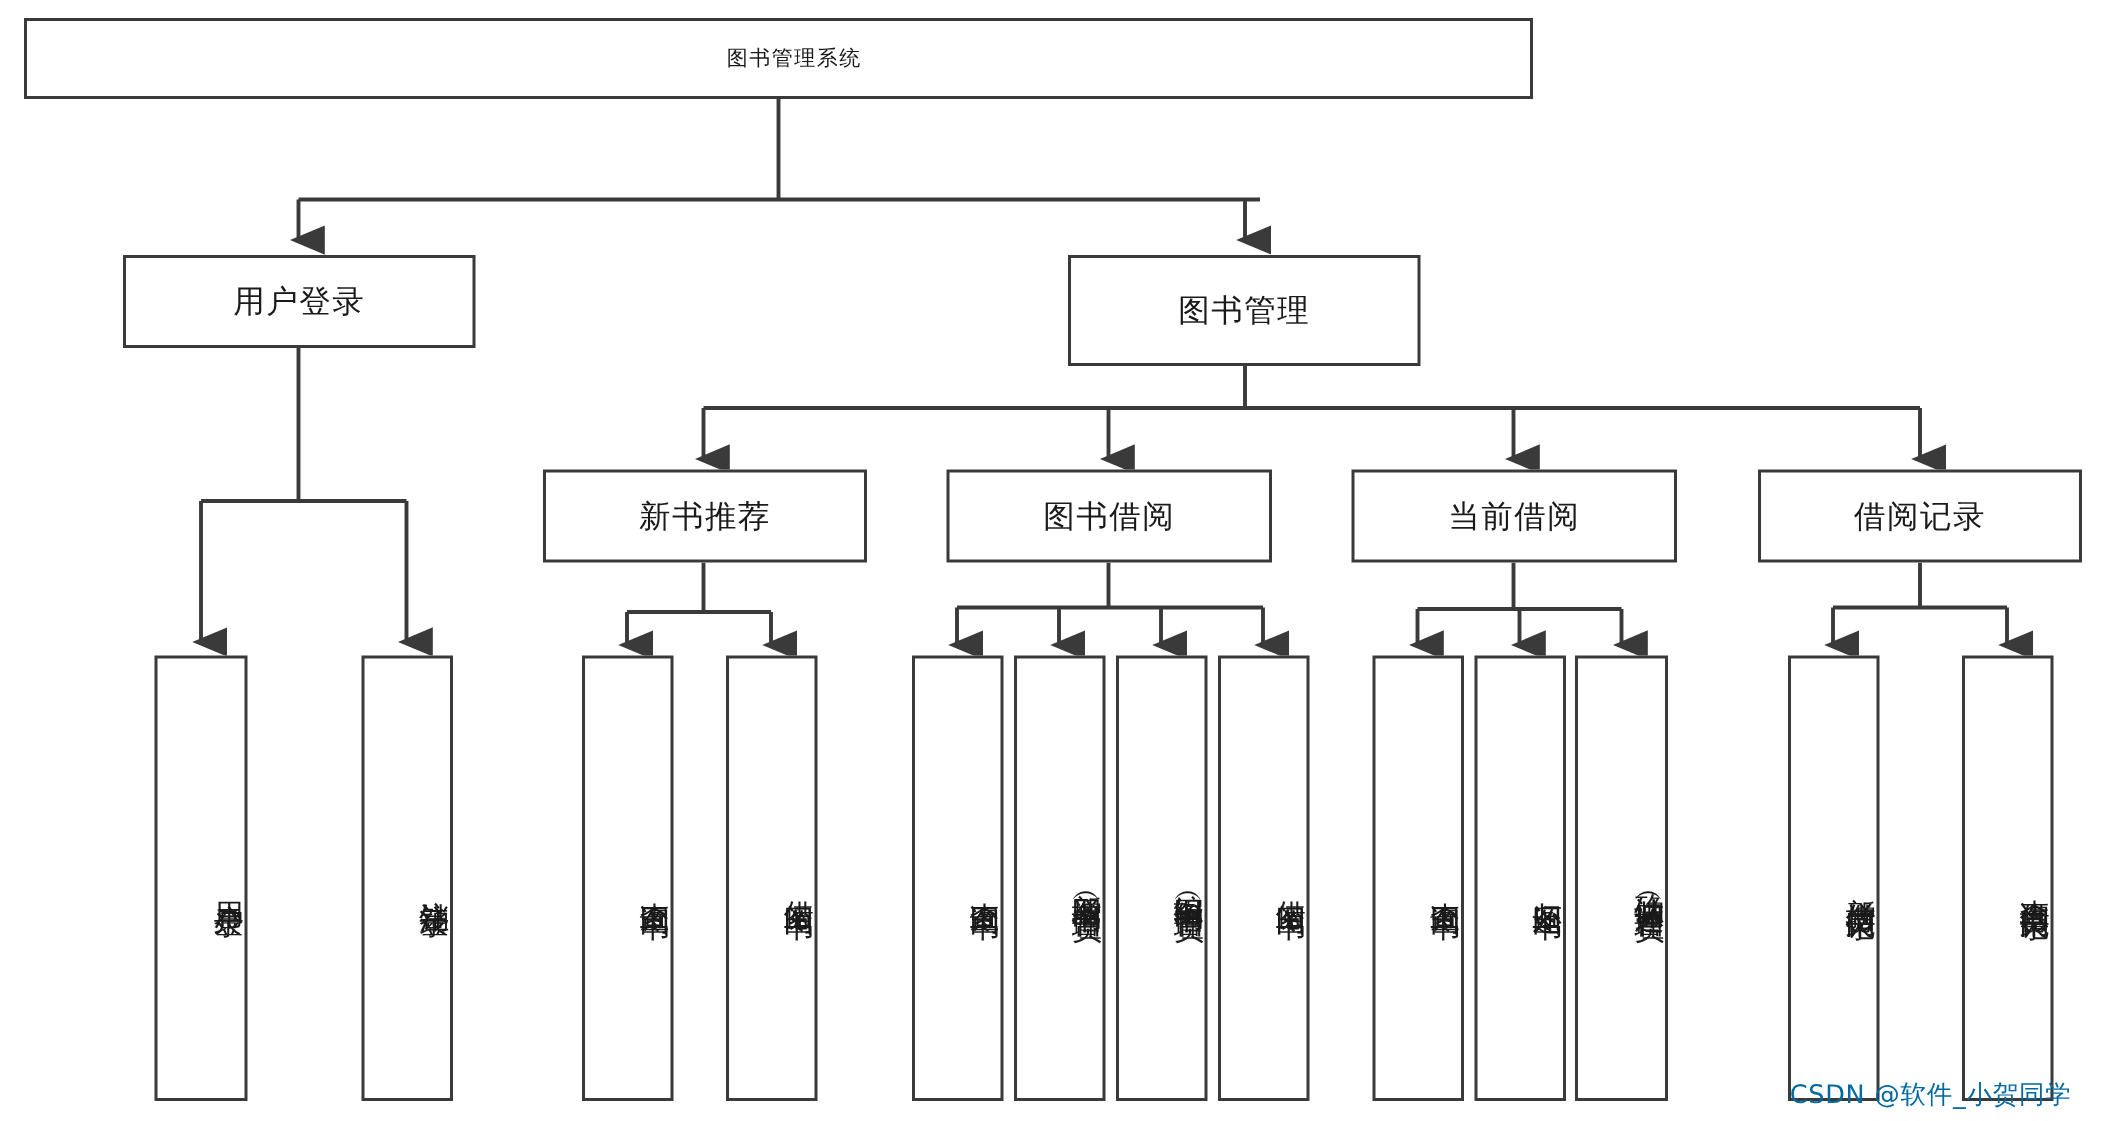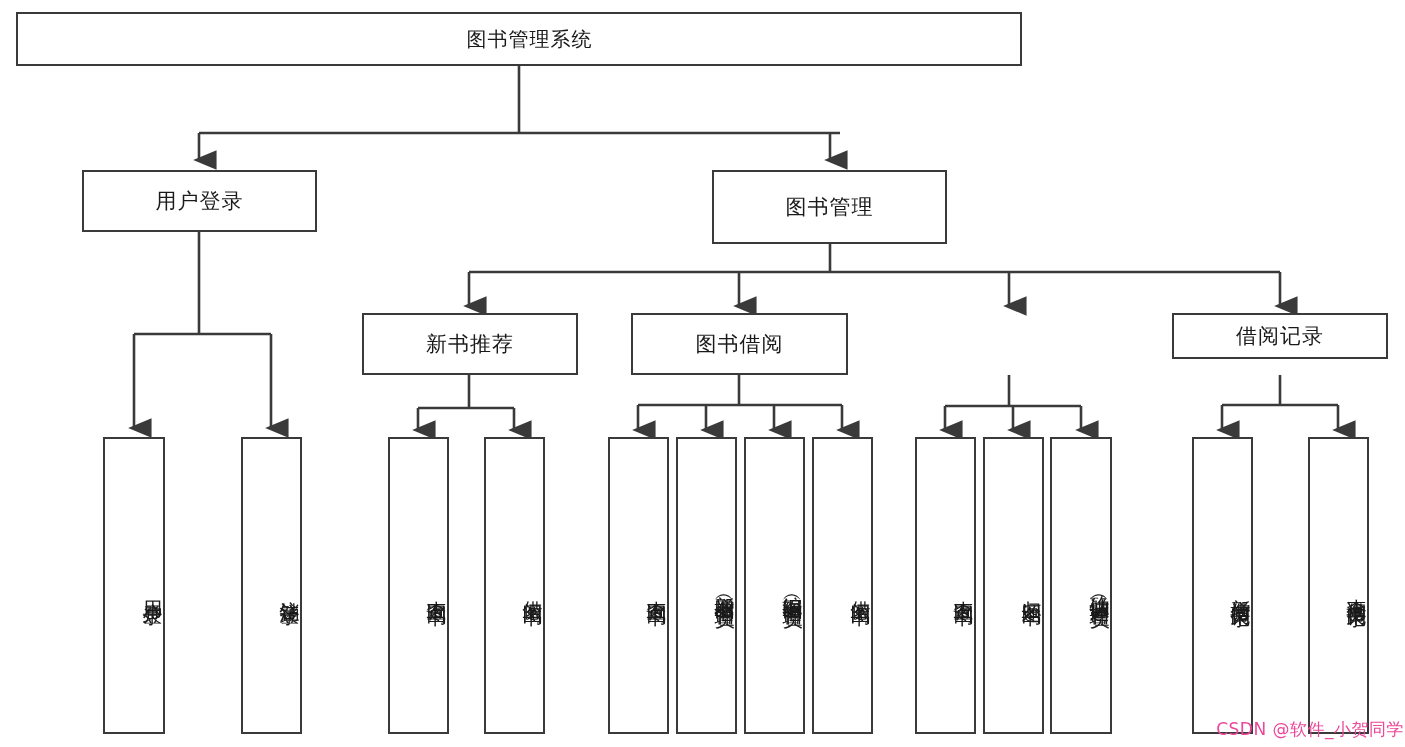--- a/index.html
+++ b/index.html
@@ -35,44 +35,44 @@
     align-items: center;
     justify-content: center;
     color: #1a1a1a;
   }
   .node.h {
     
     font-size: 21px;
     letter-spacing: 1px;
   }
   .node.h.root {
-    font-size: 20px;
+    font-size: 14px;
     padding-left: 21px;
   }
   .node.v {
     
     writing-mode: vertical-rl;
     text-orientation: upright;
     font-size: 20px;
     letter-spacing: 2px;
     padding-top: 6px;
     align-items: flex-start;
     justify-content: center;
     line-height: 1;
   }
   .node .lbl {
     display: block;
     white-space: nowrap;
   }
   #watermark {
     position: absolute;
-    right: 1px;
+    right: 24px;
     bottom: 6px;
     font-size: 17px;
-    color: #ec4899;
+    color: #0369a1;
     letter-spacing: 0.5px;
     white-space: nowrap;
   }
 </style>
 </head>
 <body>
 
 <div id="canvas">
 
   <svg id="wires" viewBox="0 0 1405 747" width="1405" height="747" aria-hidden="true">
@@ -140,22 +140,25 @@
   </div>
 
   <div class="node h" style="left:362px; top:313px; width:216px; height:62px;">
     <span class="lbl">新书推荐</span>
   </div>
 
   <div class="node h" style="left:631px; top:313px; width:217px; height:62px;font-family:Liberation Mono, monospace;">
     <span class="lbl">图书借阅</span>
   </div>
 
-
-  <div class="node h" style="left:1172px; top:313px; width:216px; height:46px;">
+  <div class="node h" style="left:901px; top:313px; width:217px; height:62px;">
+    <span class="lbl">当前借阅</span>
+  </div>
+
+  <div class="node h" style="left:1172px; top:313px; width:216px; height:62px;">
     <span class="lbl">借阅记录</span>
   </div>
 
   <div class="node v" style="left:103px; top:437px; width:62px; height:297px;">
     <span class="lbl">用户登录</span>
   </div>
 
   <div class="node v" style="left:241px; top:437px; width:61px; height:297px;">
     <span class="lbl">注销登录</span>
   </div>

